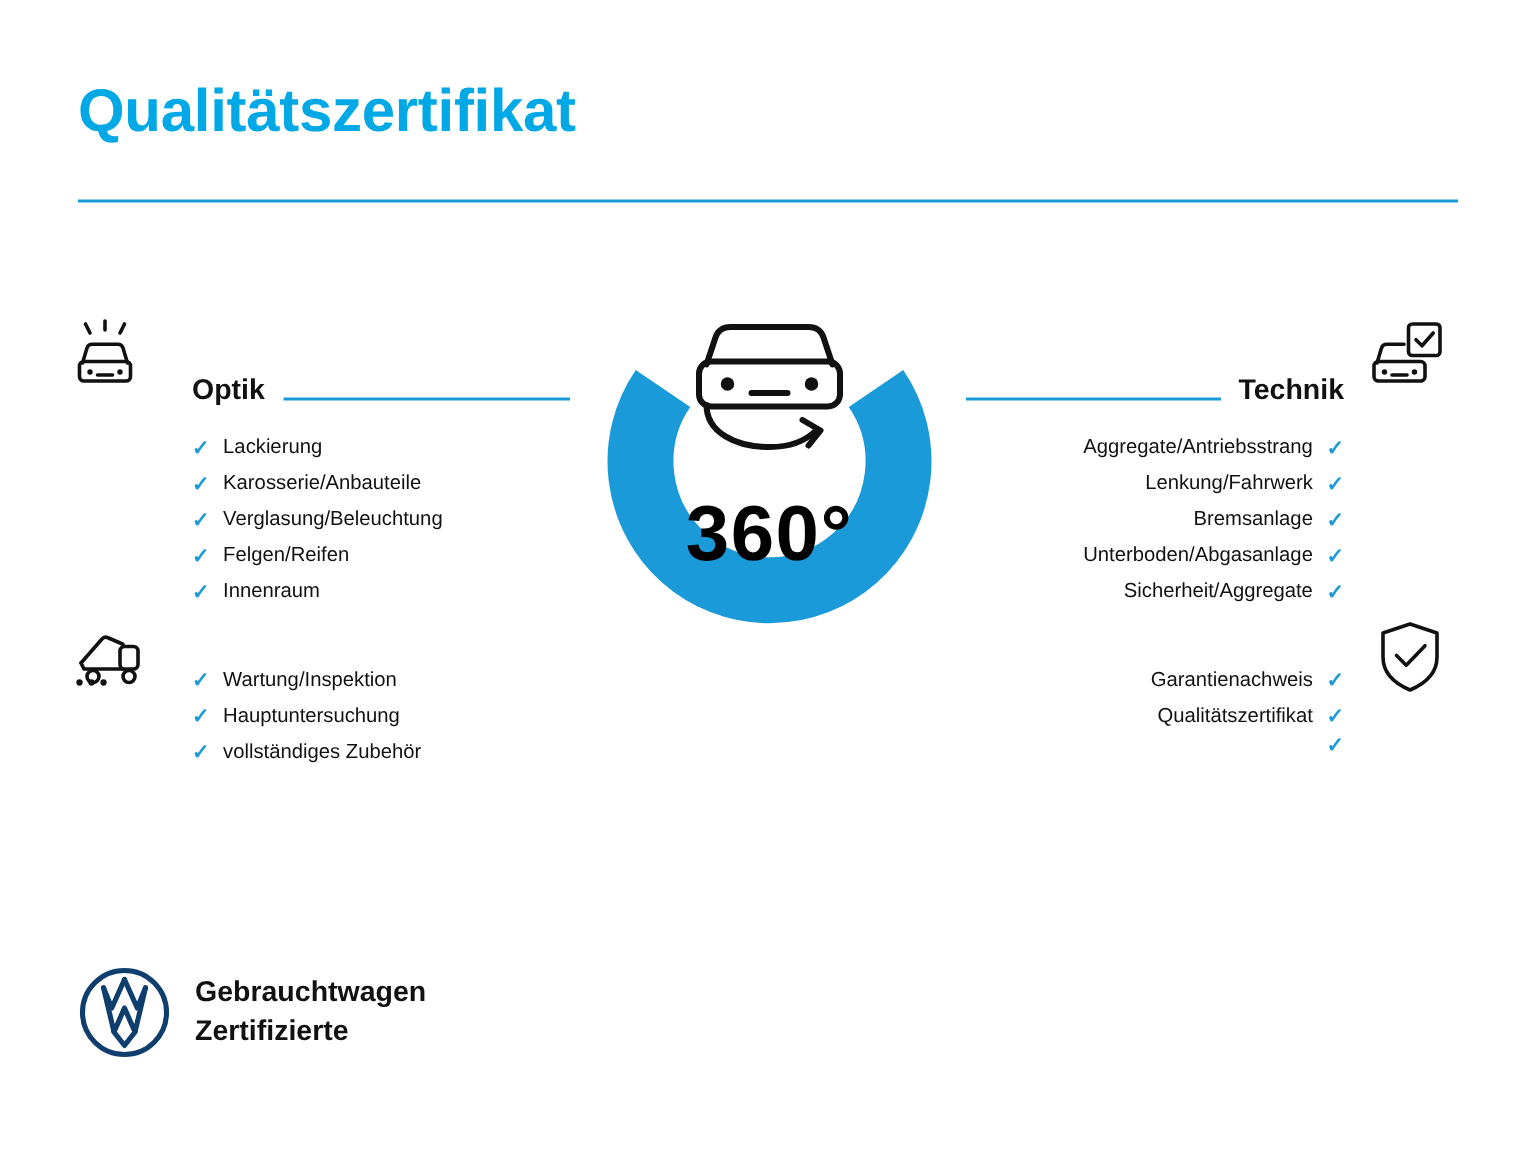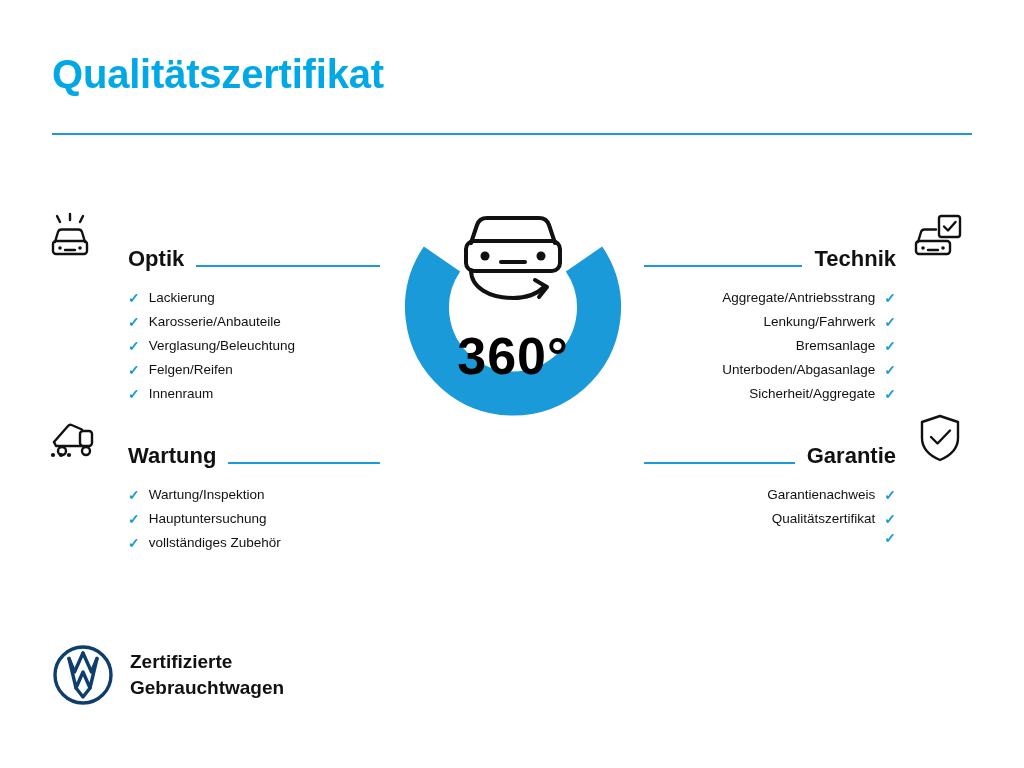--- a/index.html
+++ b/index.html
@@ -48,21 +48,21 @@
   }
   .sec-head {
     display: flex;
     align-items: flex-end;
     height: 42px;
   }
   .sec-head.right {
     justify-content: flex-end;
   }
   .sec-title {
-    font-size: 22px;
+    font-size: 19px;
     font-weight: bold;
     color: #111;
     white-space: nowrap;
     line-height: 1;
     padding-bottom: 2px;
   }
   .sec-rule {
     height: 2px;
     background: #1a9ad9;
     flex: 1 1 auto;
@@ -197,24 +197,20 @@
       <path d="M6 30 L8 34 L34 34"></path>
       <rect x="32" y="19" width="12" height="15" rx="3"></rect>
       <circle cx="14" cy="39" r="4"></circle>
       <circle cx="38" cy="39" r="4"></circle>
       <circle cx="5" cy="43" r="2.1" fill="#111" stroke="none"></circle>
       <circle cx="13" cy="43" r="2.1" fill="#111" stroke="none"></circle>
       <circle cx="21" cy="43" r="2.1" fill="#111" stroke="none"></circle>
     </svg>
   </div>
   <div class="section" style="left:128px; top:427px; width:252px;">
-    <div class="sec-head">
-      <span class="sec-title">Wartung</span>
-      <span class="sec-rule left-gap"></span>
-    </div>
     <ul class="items">
       <li class="item left">
         <span class="check">✓</span>
         <span>Wartung/Inspektion</span>
       </li>
       <li class="item left">
         <span class="check">✓</span>
         <span>Hauptuntersuchung</span>
       </li>
       <li class="item left">
@@ -264,24 +260,20 @@
     </ul>
   </div>
 
   <div class="sec-icon" style="left:916px; top:412px;">
     <svg viewBox="0 0 64 56" width="64" height="56" fill="none" stroke="#111" stroke-width="2.4" stroke-linecap="round" stroke-linejoin="round">
       <path d="M24 4 L42 10 L42 26 C42 37 33.5 44 24 48 C14.5 44 6 37 6 26 L6 10 Z"></path>
       <path d="M15 25 L21.5 31.5 L34 18.5"></path>
     </svg>
   </div>
   <div class="section" style="left:644px; top:427px; width:252px;">
-    <div class="sec-head right">
-      <span class="sec-rule right-gap"></span>
-      <span class="sec-title">Garantie</span>
-    </div>
     <ul class="items">
       <li class="item right">
         <span>Garantienachweis</span>
         <span class="check">✓</span>
       </li>
       <li class="item right">
         <span>Qualitätszertifikat</span>
         <span class="check">✓</span>
       </li>
       <li class="item right">
@@ -321,18 +313,18 @@
     <div class="vw-logo">
       <svg viewBox="0 0 62 62" width="62" height="62" fill="none" stroke="#0d3e6e" stroke-width="3.4" stroke-linecap="round" stroke-linejoin="round">
         <circle cx="31" cy="31" r="28"></circle>
         <path d="M31 9 L22.5 28 L17 14.5"></path>
         <path d="M31 9 L39.5 28 L45 14.5"></path>
         <path d="M17 14.5 L24 44 L31 28 L38 44 L45 14.5"></path>
         <path d="M24 44 L31 53 L38 44"></path>
       </svg>
     </div>
     <div class="footer-text">
+      <div>Gebrauchtwagen</div>
       <div>Zertifizierte</div>
-      <div>Gebrauchtwagen</div>
     </div>
   </div>
 
 </div>
 
 </body></html>

